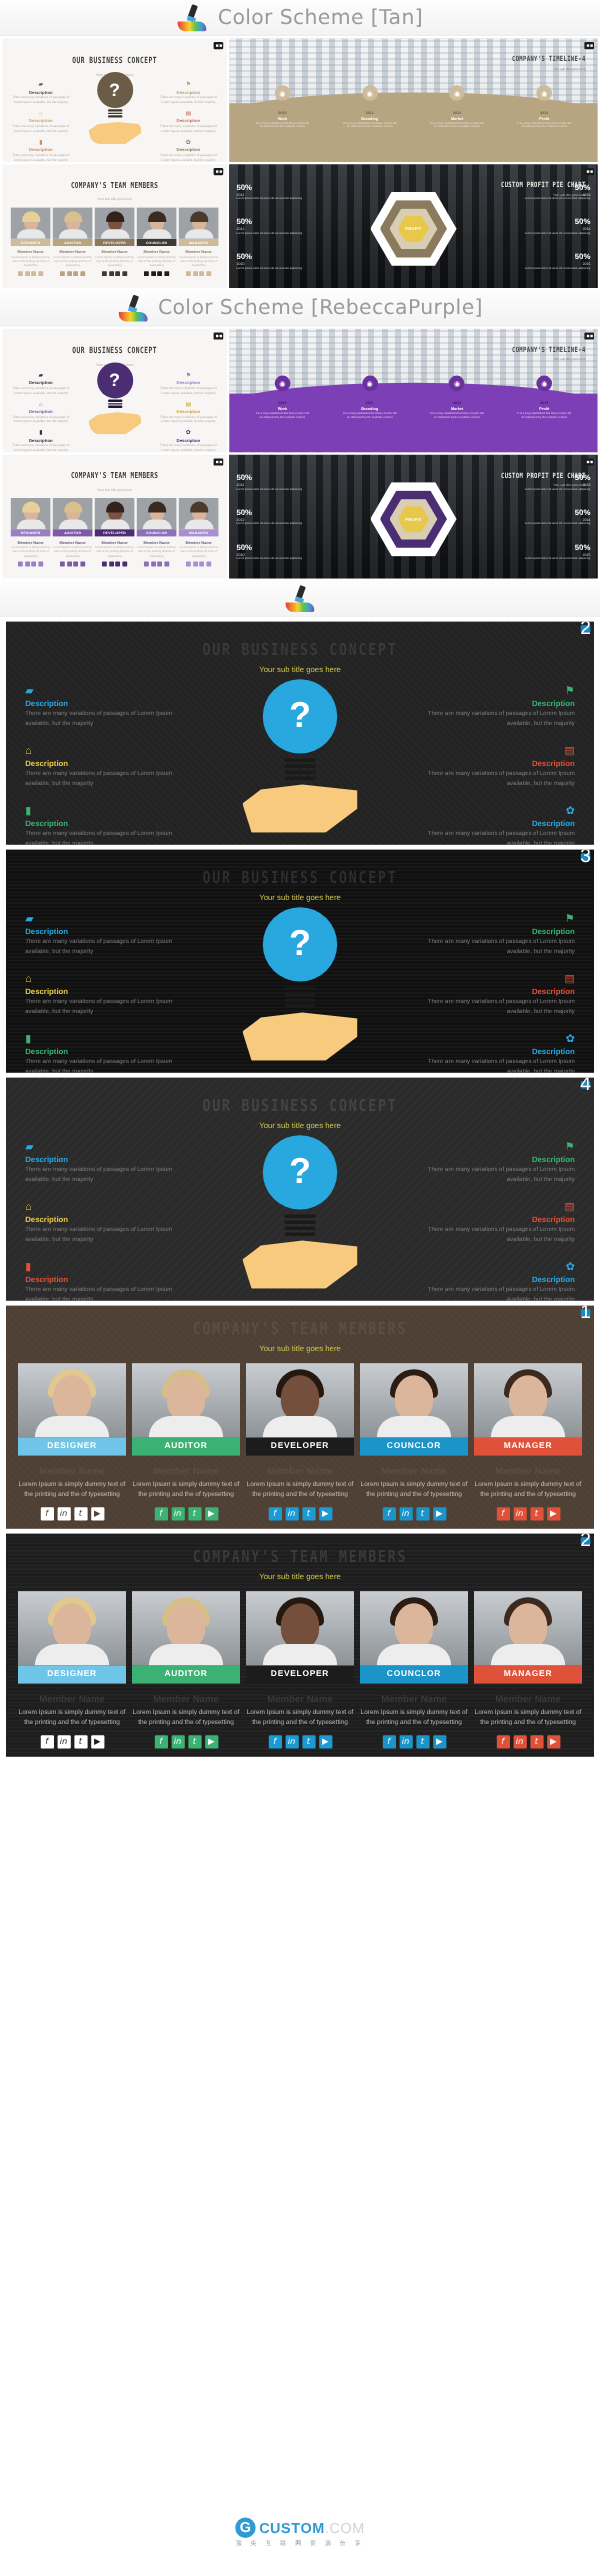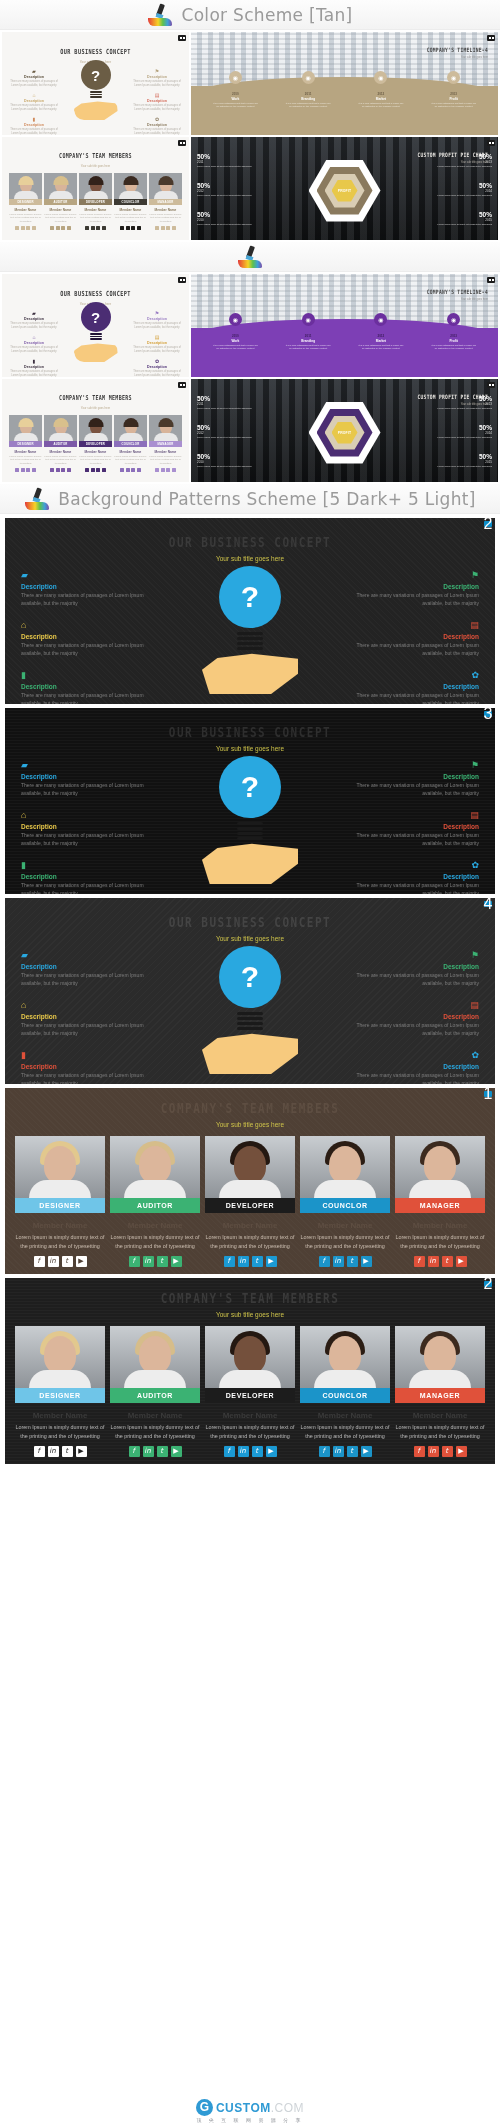--- a/index.html
+++ b/index.html
@@ -464,20 +464,21 @@
     </div>
   </div>
 </div>
 
 <div class="sec-head">
   <span class="brush">
     <i class="handle"></i>
       <i class="ferrule"></i>
       <i class="paint"></i>
   </span>
+  <h2>Color Scheme [RebeccaPurple]</h2>
 </div>
 
 <div class="scheme">
   <div class="left">
     <div class="mini concept slide">
       <div class="corner">
           <i></i>
           <i></i>
         </div>
       <div class="ttl">
@@ -713,21 +714,20 @@
     </div>
   </div>
 </div>
 
 <div class="sec-head">
   <span class="brush">
     <i class="handle"></i>
       <i class="ferrule"></i>
       <i class="paint"></i>
   </span>
-  <h2>Background Patterns Scheme [5 Dark+ 5 Light]</h2>
 </div>
 
 <div class="big slide" style="background:#232323;background-image:repeating-linear-gradient(45deg,rgba(255,255,255,.022) 0 1px,transparent 1px 4px);">
   <div class="corner" style="background:#0d8ec9;color:#fff">2</div>
   <div class="head">
     <div class="t1" style="color:#3a3a3a">OUR BUSINESS CONCEPT</div>
     <div class="t2" style="color:#cfc44a">Your sub title goes here</div>
   </div>
   <div class="cols">
     <div class="col">

